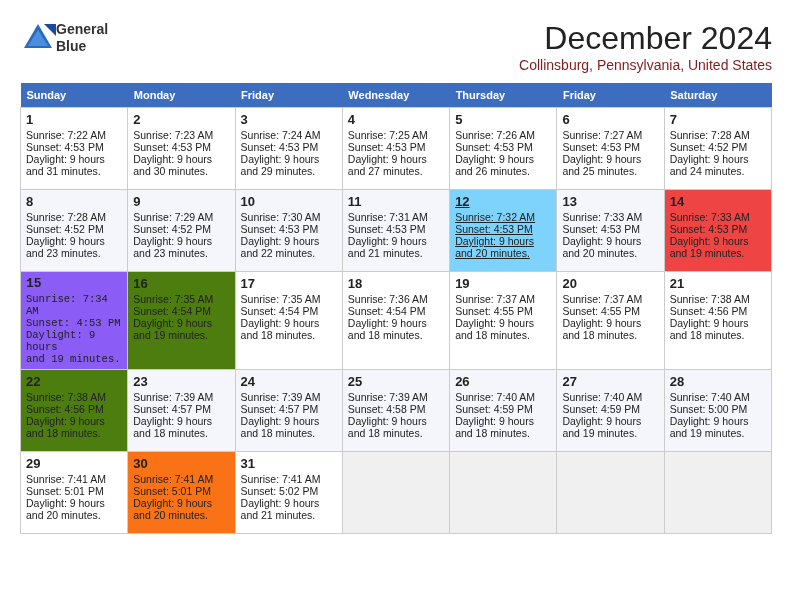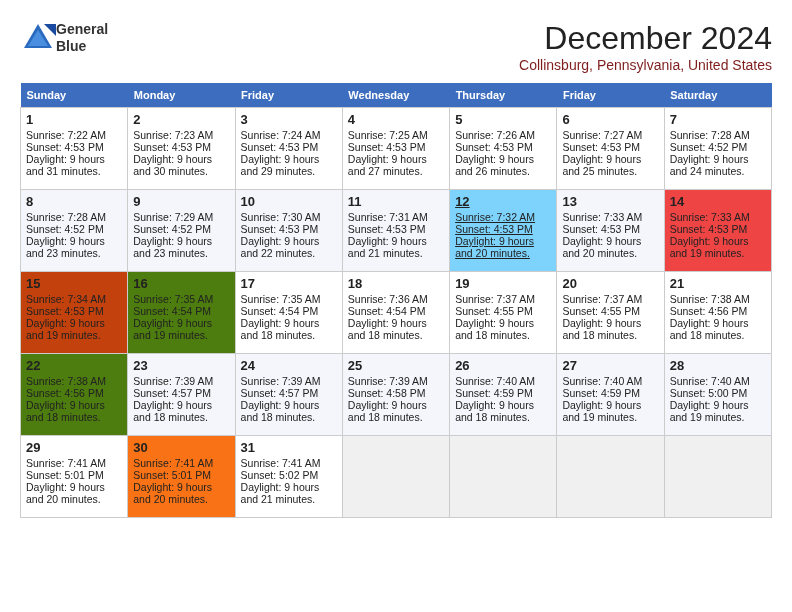--- a/index.html
+++ b/index.html
@@ -124,21 +124,21 @@
       <tr>
         <td style="background: rgb(244, 246, 251);"><span class="day-num">8</span>Sunrise: 7:28 AM<br>Sunset: 4:52 PM<br>Daylight: 9 hours<br>and 23 minutes.</td>
         <td style="background: rgb(244, 246, 251);"><span class="day-num">9</span>Sunrise: 7:29 AM<br>Sunset: 4:52 PM<br>Daylight: 9 hours<br>and 23 minutes.</td>
         <td style="background: rgb(244, 246, 251);"><span class="day-num">10</span>Sunrise: 7:30 AM<br>Sunset: 4:53 PM<br>Daylight: 9 hours<br>and 22 minutes.</td>
         <td style="background: rgb(244, 246, 251);"><span class="day-num">11</span>Sunrise: 7:31 AM<br>Sunset: 4:53 PM<br>Daylight: 9 hours<br>and 21 minutes.</td>
         <td style="background: #7dd3fc; text-decoration: underline;"><span class="day-num">12</span>Sunrise: 7:32 AM<br>Sunset: 4:53 PM<br>Daylight: 9 hours<br>and 20 minutes.</td>
         <td style="background: rgb(244, 246, 251);"><span class="day-num">13</span>Sunrise: 7:33 AM<br>Sunset: 4:53 PM<br>Daylight: 9 hours<br>and 20 minutes.</td>
         <td style="background: #ef4444;"><span class="day-num">14</span>Sunrise: 7:33 AM<br>Sunset: 4:53 PM<br>Daylight: 9 hours<br>and 19 minutes.</td>
       </tr>
       <tr>
-        <td style="background: #c2410c;"><span class="day-num">15</span>Sunrise: 7:34 AM<br>Sunset: 4:53 PM<br>Daylight: 9 hours<br>and 19 minutes.</td>
+        <td style="background: #8b5cf6; font-family: Liberation Mono, monospace;"><span class="day-num">15</span>Sunrise: 7:34 AM<br>Sunset: 4:53 PM<br>Daylight: 9 hours<br>and 19 minutes.</td>
         <td style="background: #4d7c0f;"><span class="day-num">16</span>Sunrise: 7:35 AM<br>Sunset: 4:54 PM<br>Daylight: 9 hours<br>and 19 minutes.</td>
         <td style="background: rgb(255, 255, 255);"><span class="day-num">17</span>Sunrise: 7:35 AM<br>Sunset: 4:54 PM<br>Daylight: 9 hours<br>and 18 minutes.</td>
         <td style="background: rgb(255, 255, 255);"><span class="day-num">18</span>Sunrise: 7:36 AM<br>Sunset: 4:54 PM<br>Daylight: 9 hours<br>and 18 minutes.</td>
         <td style="background: rgb(255, 255, 255);"><span class="day-num">19</span>Sunrise: 7:37 AM<br>Sunset: 4:55 PM<br>Daylight: 9 hours<br>and 18 minutes.</td>
         <td style="background: rgb(255, 255, 255);"><span class="day-num">20</span>Sunrise: 7:37 AM<br>Sunset: 4:55 PM<br>Daylight: 9 hours<br>and 18 minutes.</td>
         <td style="background: rgb(255, 255, 255);"><span class="day-num">21</span>Sunrise: 7:38 AM<br>Sunset: 4:56 PM<br>Daylight: 9 hours<br>and 18 minutes.</td>
       </tr>
       <tr>
         <td style="background: #4d7c0f;"><span class="day-num">22</span>Sunrise: 7:38 AM<br>Sunset: 4:56 PM<br>Daylight: 9 hours<br>and 18 minutes.</td>
         <td style="background: rgb(244, 246, 251);"><span class="day-num">23</span>Sunrise: 7:39 AM<br>Sunset: 4:57 PM<br>Daylight: 9 hours<br>and 18 minutes.</td>

